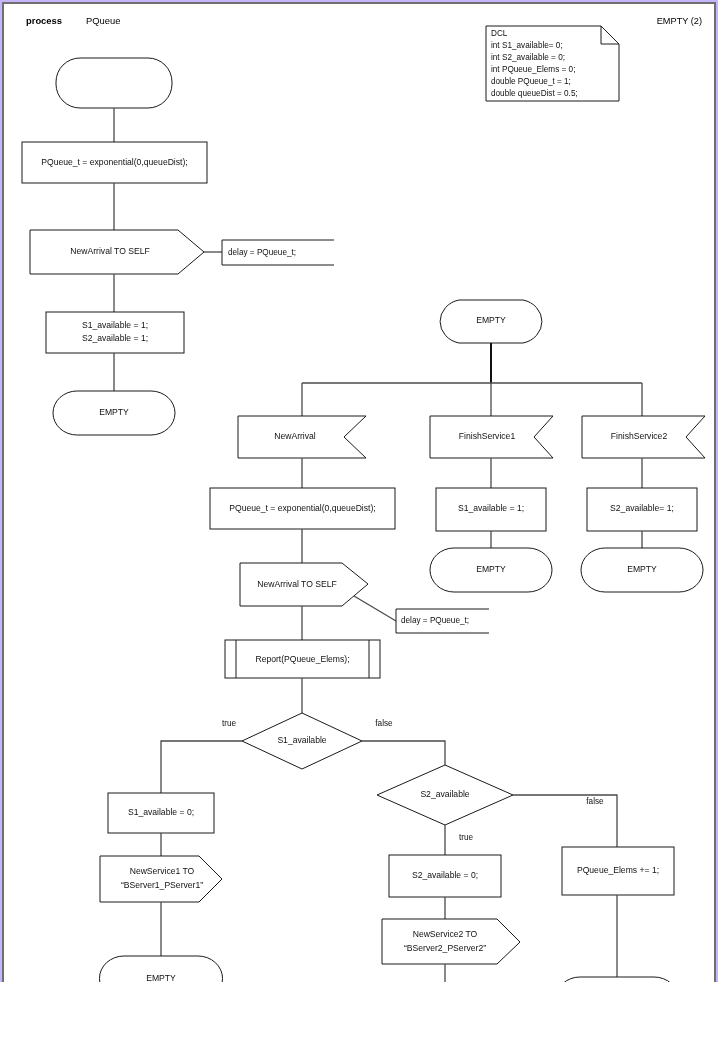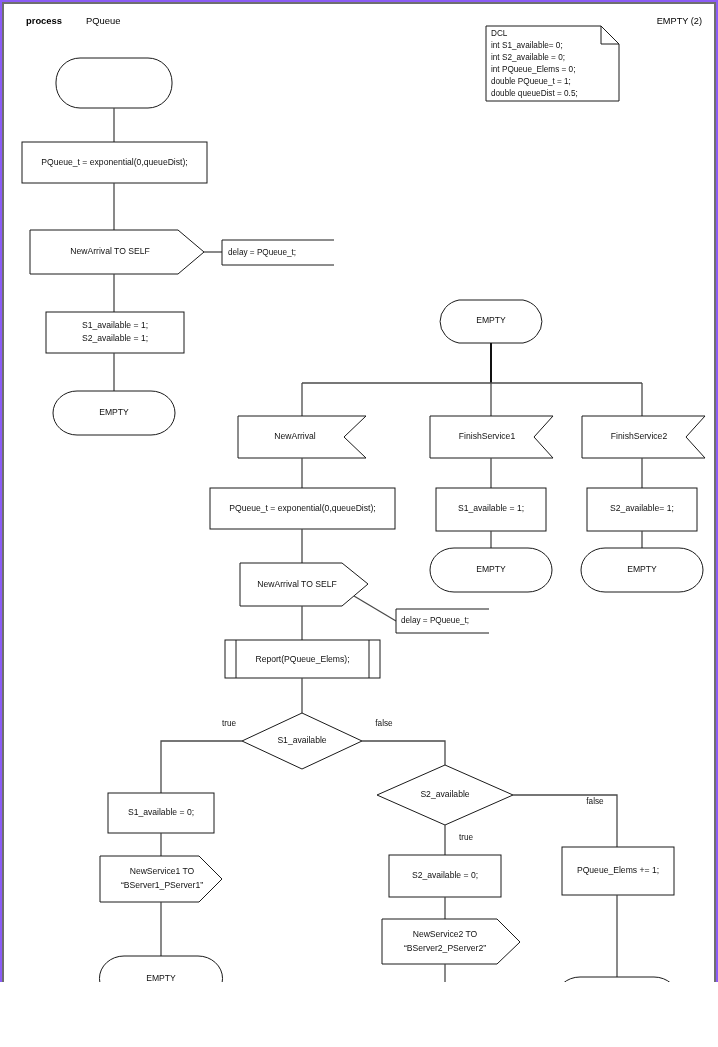--- a/index.html
+++ b/index.html
@@ -7,21 +7,21 @@
     padding: 0;
     background: #ffffff;
   }
   body {
     font-family: "Liberation Sans", sans-serif;
   }
   #page {
     position: relative;
     width: 718px;
     height: 982px;
-    background: #8b5cf6;
+    background: #c4b5fd;
     overflow: hidden;
   }
   svg#diagram {
     display: block;
     width: 718px;
     height: 1047px;
   }
   .conn { stroke: #4a4a4a; stroke-width: 1.3; fill: none; }
   .conn-dark { stroke: #111111; stroke-width: 2; fill: none; }
   .lbl {

